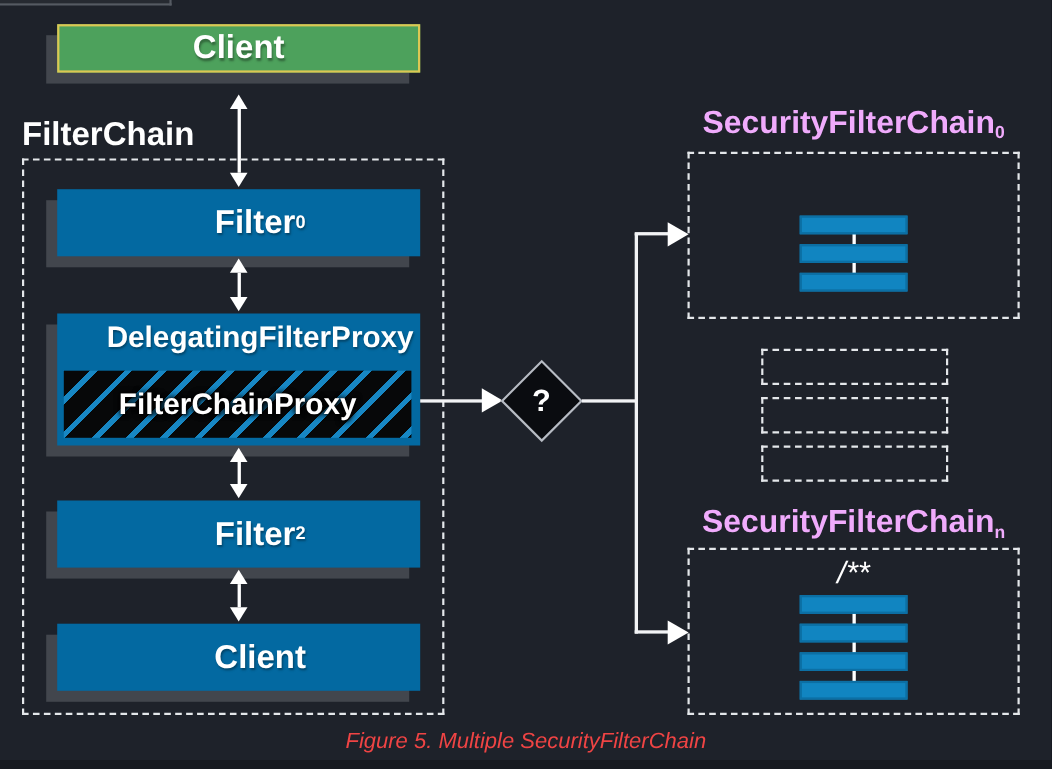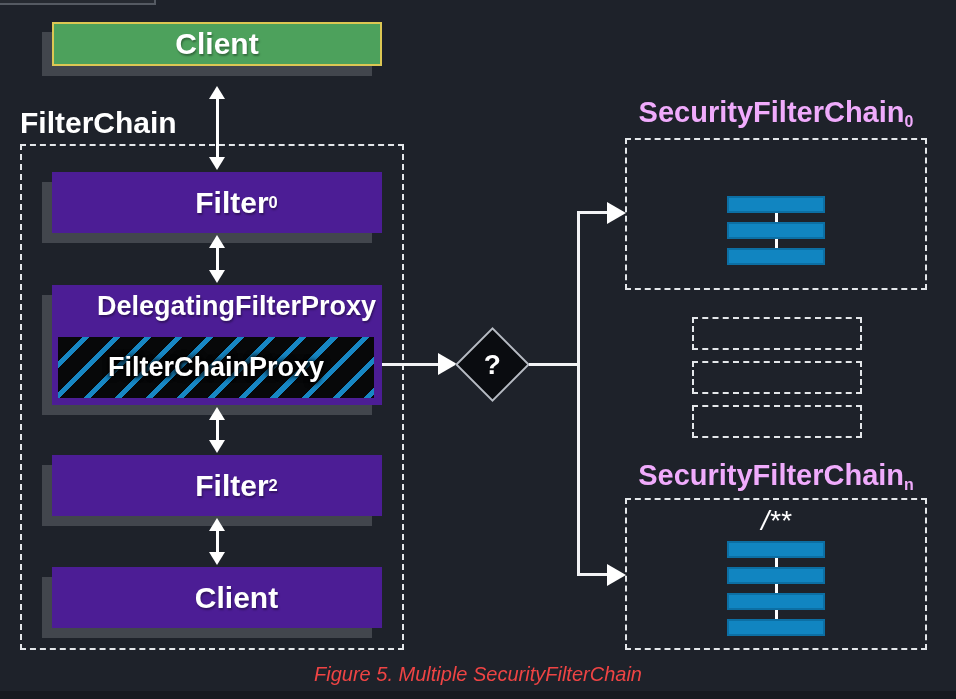--- a/index.html
+++ b/index.html
@@ -9,21 +9,21 @@
     font-family:"Liberation Sans", sans-serif;
     color:#fff;
   }
   
   .node{
     position:absolute;display:flex;align-items:center;justify-content:center;
     font-weight:bold;color:#fff;box-sizing:border-box;
     box-shadow:-10px 10px 0 0 #42464d;
     text-shadow:1px 2px 2px rgba(0,0,0,.35);
   }
-  .node.blue{background:#4c1d95;padding-left:39px;}
+  .node.blue{background:#0369a1;padding-left:39px;}
   .node.green{background:#4da15c;border:2px solid #dcc753;}
   .lbl30{font-size:30px;}
   sub{font-size:.55em;vertical-align:-0.3em;font-weight:bold;}
   
   .dashed{position:absolute;border:2px dashed #e4e7ea;box-sizing:border-box;background:transparent;}
   
   .sec-label{position:absolute;font-weight:bold;font-size:30px;color:#fff;white-space:nowrap;}
   .chain-title{position:absolute;width:302px;text-align:center;font-weight:bold;font-size:29px;color:#f0abfc;white-space:nowrap;}
   .pattern{position:absolute;width:302px;text-align:center;font-style:italic;font-size:28px;color:#fff;}
   

